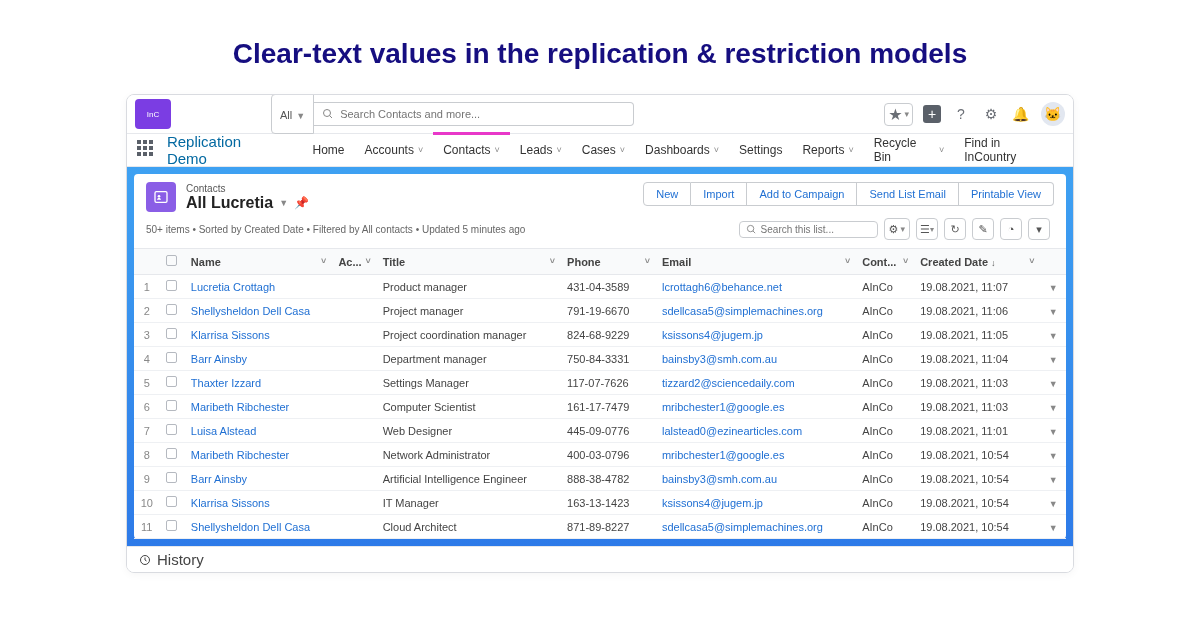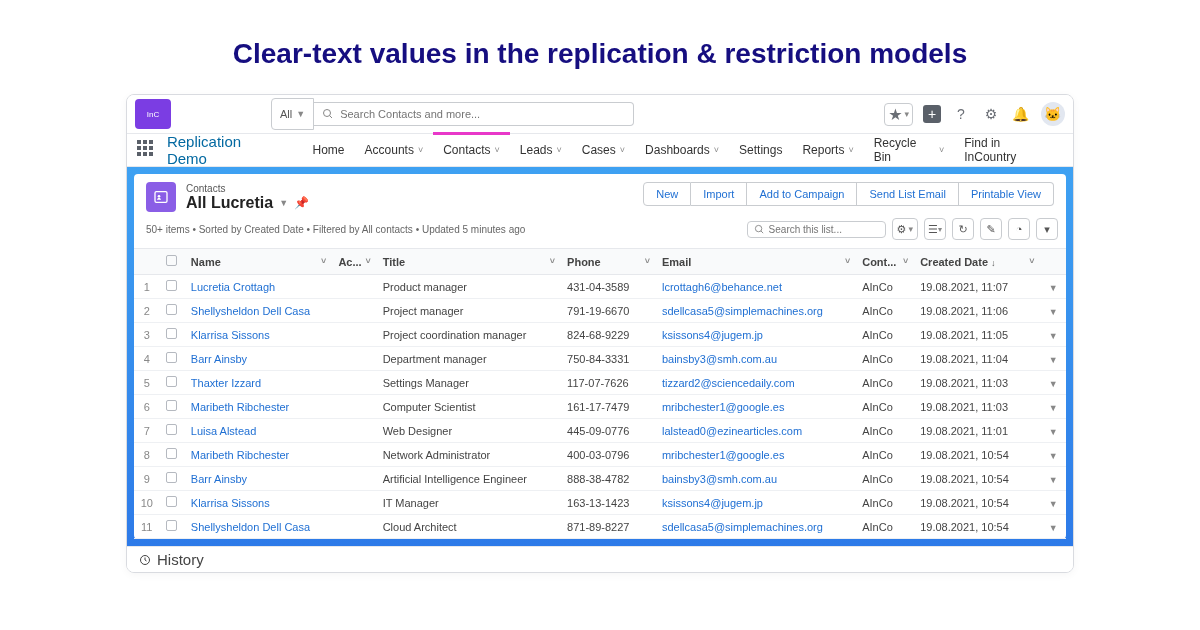--- a/index.html
+++ b/index.html
@@ -3,21 +3,21 @@
 <meta charset="utf-8">
 <style>
   * { box-sizing: border-box; margin: 0; padding: 0; }
   body { font-family: -apple-system, BlinkMacSystemFont, "Segoe UI", Arial, sans-serif; background: #fff; width: 1200px; height: 630px; overflow: hidden; }
   .page-title { text-align: center; font-size: 28px; font-weight: 700; color: #160e80; margin-top: 38px; margin-bottom: 24px; }
   .app-window { width: 948px; margin: 8px auto; border: 1px solid #d9dbe0; border-radius: 8px; overflow: hidden; box-shadow: 0 2px 8px rgba(0,0,0,0.04); }
   
   .topbar { display: flex; align-items: center; height: 38px; background: #fff; padding: 0 8px; }
   .logo { width: 36px; height: 30px; background: #7b3de3; border-radius: 4px; display: flex; align-items: center; justify-content: center; color: #fff; font-size: 8px; margin-right: 100px; }
   .searchwrap { display: flex; align-items: center; margin-left: 0; }
-  .scope-btn { height: 32px; padding: 12px 8px; border: 1px solid #c9ccd0; border-radius-top-left: 4px; border-bottom-left-radius: 4px; border-top-left-radius: 4px; font-size: 11px; color: #555; display: flex; align-items: center; gap: 4px; background: #fff; }
+  .scope-btn { height: 40px; padding: 12px 8px; border: 1px solid #c9ccd0; border-radius-top-left: 4px; border-bottom-left-radius: 4px; border-top-left-radius: 4px; font-size: 11px; color: #555; display: flex; align-items: flex-end; gap: 4px; background: #fff; }
   .searchbox { height: 24px; width: 320px; border: 1px solid #c9ccd0; border-left: none; border-top-right-radius: 4px; border-bottom-right-radius: 4px; display: flex; align-items: center; padding: 0 8px; gap: 6px; }
   .searchbox input { border: none; outline: none; font-size: 11px; flex: 1; color: #555; }
   .topbar-spacer { flex: 1; }
   .top-icons { display: flex; align-items: center; gap: 10px; color: #6b6f76; }
   .icon-btn { width: 20px; height: 20px; display: flex; align-items: center; justify-content: center; font-size: 14px; color: #6b6f76; }
   .star-btn { border: 1px solid #c9ccd0; border-radius: 4px; padding: 1px 3px; display: flex; align-items: center; gap: 2px; }
   .plus-btn { width: 18px; height: 18px; background: #5a6069; color: #fff; border-radius: 3px; display: flex; align-items: center; justify-content: center; font-size: 14px; }
   .avatar { width: 24px; height: 24px; border-radius: 50%; background: #e2e7f0; display: flex; align-items: center; justify-content: center; font-size: 14px; }
   
   .navbar { display: flex; align-items: center; height: 34px; background: #fff; border-top: 1px solid #e6e8ec; border-bottom: 1px solid #e6e8ec; padding: 0 10px; gap: 0; font-size: 12px; }
@@ -37,21 +37,21 @@
   .list-icon { width: 30px; height: 30px; background: #8a5ee6; border-radius: 4px; display: flex; align-items: center; justify-content: center; color: #fff; font-size: 14px; }
   .list-title-top { font-size: 10px; color: #555; }
   .list-title-main { font-size: 16px; font-weight: 700; color: #222; display: flex; align-items: center; gap: 6px; }
   .pin { font-size: 12px; color: #888; }
   .action-buttons { display: flex; gap: 0; }
   .action-buttons button { border: 1px solid #c9ccd0; background: #fff; color: #1f6fd3; font-size: 11px; padding: 5px 12px; cursor: pointer; }
   .action-buttons button:first-child { border-top-left-radius: 4px; border-bottom-left-radius: 4px; }
   .action-buttons button:last-child { border-top-right-radius: 4px; border-bottom-right-radius: 4px; }
   .action-buttons button + button { border-left: none; }
   
-  .meta-row { display: flex; justify-content: space-between; align-items: center; padding: 2px 8px 8px 12px; }
+  .meta-row { display: flex; justify-content: space-between; align-items: center; padding: 2px 16px 8px 12px; }
   .meta-text { font-size: 10px; color: #666; }
   .meta-tools { display: flex; align-items: center; gap: 6px; }
   .list-search { display: flex; align-items: flex-start; border: 1px solid #c9ccd0; border-radius: 4px; padding: 2px 6px; gap: 4px; }
   .list-search input { border: none; outline: none; font-size: 10px; width: 110px; }
   .tool-btn { width: 22px; height: 22px; border: 1px solid #c9ccd0; border-radius: 4px; display: flex; align-items: center; justify-content: center; font-size: 11px; color: #555; background:#fff; }
   .tool-btn.gear { width: auto; padding: 0 4px; gap: 2px; }
   
   table { width: 100%; border-collapse: collapse; font-size: 11px; }
   thead th { background: #f9fafb; border-top: 1px solid #e6e8ec; border-bottom: 1px solid #e6e8ec; text-align: left; font-weight: 600; color: #444; padding: 6px 6px; position: relative; }
   thead th .chev { float: right; }

